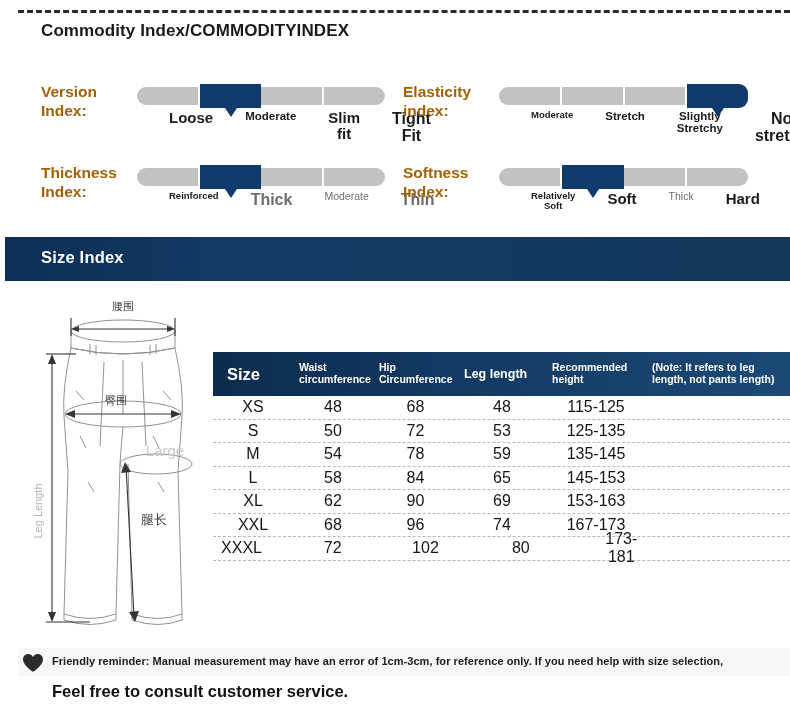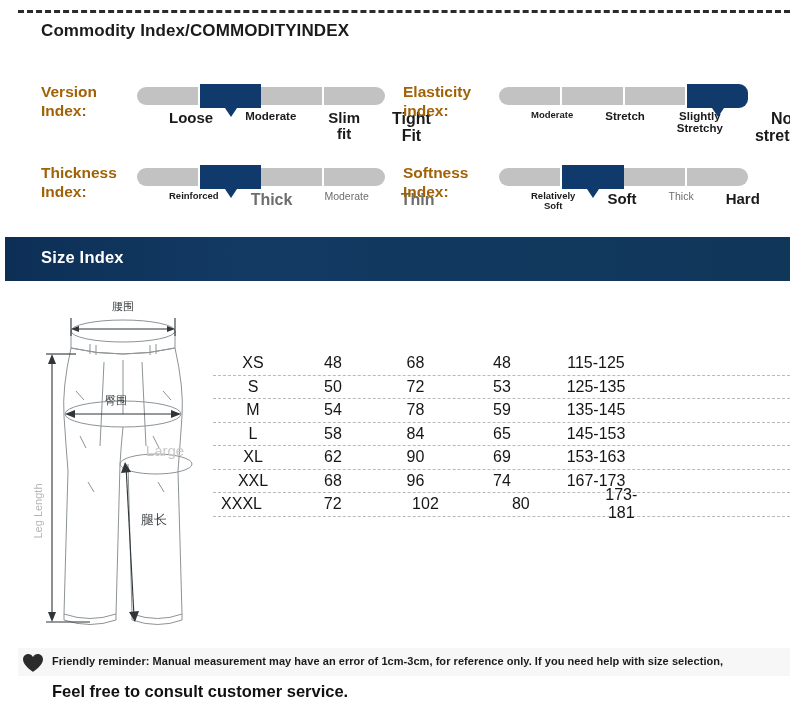--- a/index.html
+++ b/index.html
@@ -336,20 +336,28 @@
 
       <text class="cjk" x="95" y="14" text-anchor="middle" font-size="11" fill="#3a3f42">腰围</text>
       <text class="cjk" x="88" y="108" text-anchor="middle" font-size="11" fill="#3a3f42">臀围</text>
       <text class="cjk" x="126" y="228" text-anchor="middle" font-size="13" fill="#3a3f42">腿长</text>
       <text x="0" y="0" transform="translate(14,215) rotate(-90)" text-anchor="middle" font-size="11" fill="#b5b5b5">Leg Length</text>
       <text x="137" y="160" text-anchor="middle" font-size="15" fill="#c9c9c9">Large</text>
     </svg>
   </div>
 
   <div class="table">
+    <div class="thead">
+      <div class="th size c0">Size</div>
+      <div class="th small c1">Waist circumference</div>
+      <div class="th small c2">Hip Circumference</div>
+      <div class="th mid c3">Leg length</div>
+      <div class="th small c4">Recommended height</div>
+      <div class="th note c5">(Note: It refers to leg length, not pants length)</div>
+    </div>
 
     <div class="trow">
       <div class="td c0">XS</div>
       <div class="td c1">48</div>
       <div class="td c2">68</div>
       <div class="td c3">48</div>
       <div class="td c4">115-125</div>
       <div class="td c5"></div>
     </div>
     <div class="trow">

